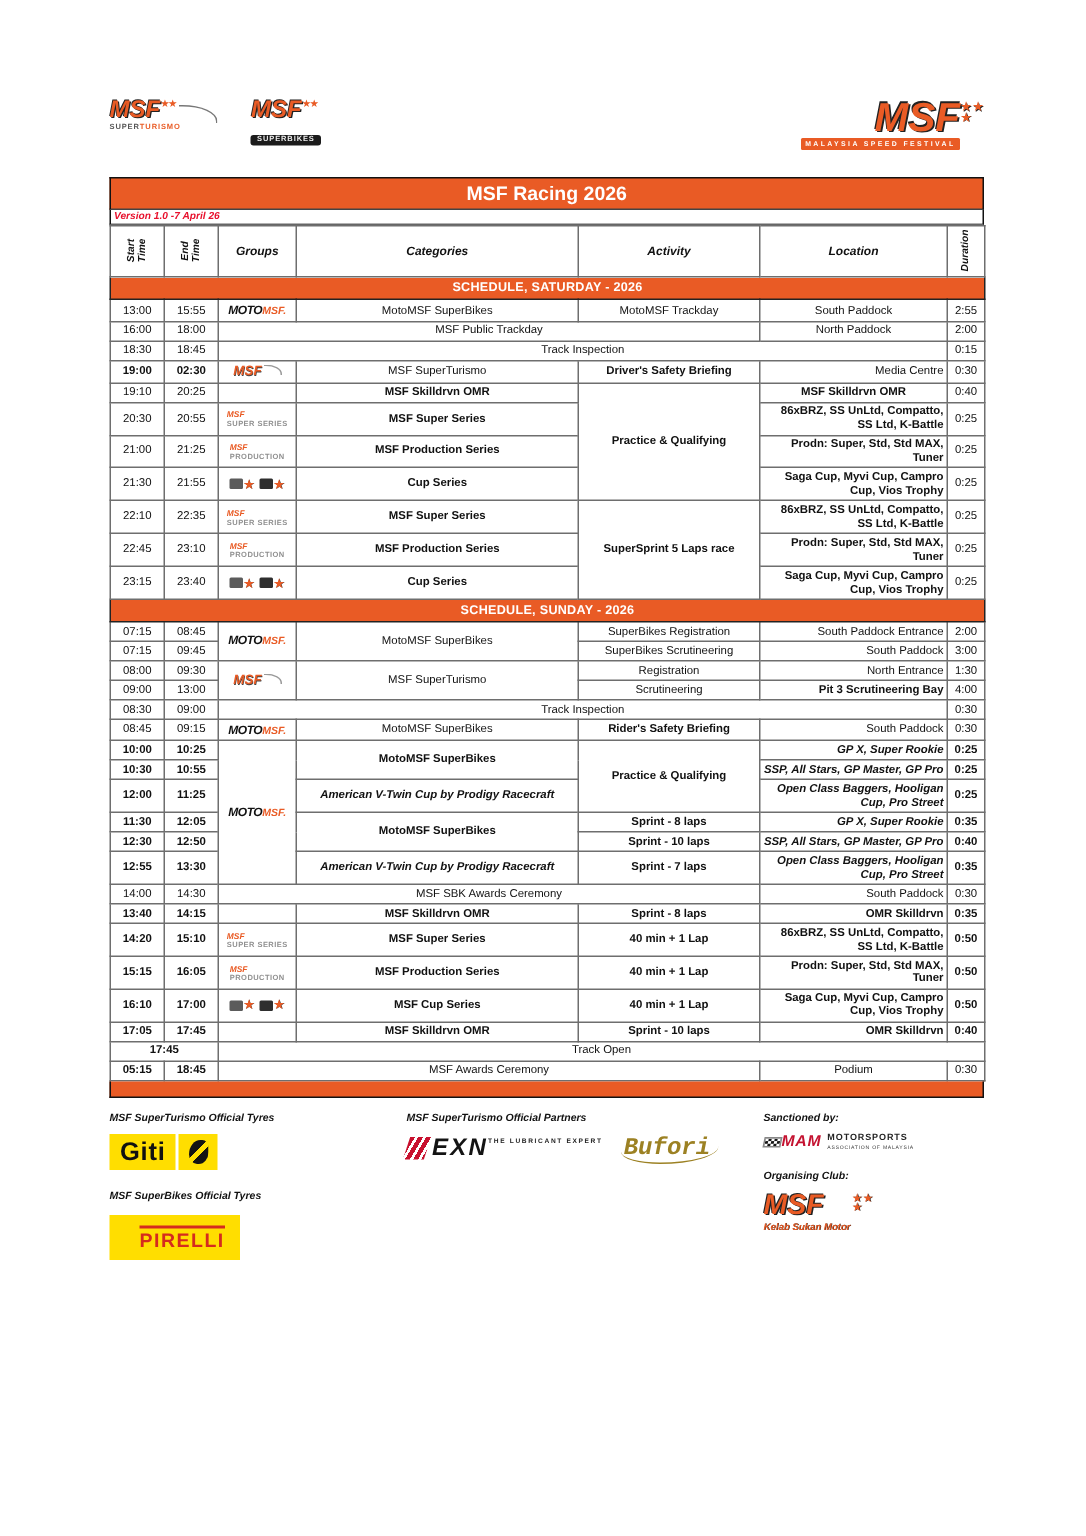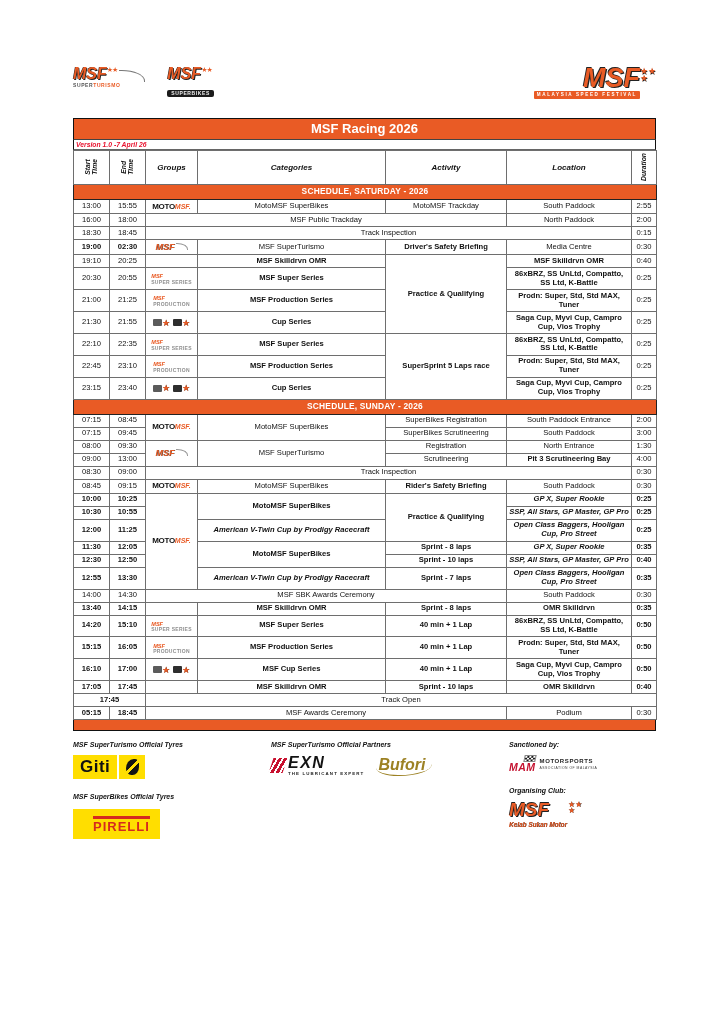--- a/index.html
+++ b/index.html
@@ -35,30 +35,30 @@
     padding:2px 0 3px;border:1.5px solid #111;border-bottom:1px solid #444}
   .version-row{color:var(--red);font-style:italic;font-weight:bold;font-size:6.8px;
     border:1.5px solid #111;border-top:none;border-bottom:1px solid #666;padding:1px 2px}
 
   
   table.sched{border-collapse:collapse;width:583px;border:1.5px solid #111;table-layout:fixed}
   .sched td,.sched th{border:1px solid #6e6e6e;font-size:7.6px;text-align:center;vertical-align:middle;
     padding:1.5px 2px;line-height:1.18;color:#111;height:13px;overflow:hidden}
   .sched .b{font-weight:bold}
   .sched .i{font-style:italic}
-  .sched .al{text-align:center}
+  .sched .al{text-align:right}
   .sched tr.thick td{border-top:1.6px solid #111}
   .colhead th{font-weight:bold;font-style:italic;font-size:8px;height:26px;background:#fff}
   .vert{writing-mode:vertical-rl;transform:rotate(180deg);display:inline-block;font-size:6.8px;line-height:1.1;white-space:pre-line}
   .secbar td{background:var(--orange);color:#fff;font-weight:bold;font-size:8.4px;height:15px;
     border:1px solid #222;letter-spacing:.2px}
   .bottom-bar{height:11px;background:var(--orange);border:1.5px solid #111;border-top:none}
 
   
-  .lg-moto b{color:#111;font-weight:900;font-size:8px;letter-spacing:-.3px}
+  .lg-moto b{color:#111;font-style:italic;font-weight:900;font-size:8px;letter-spacing:-.3px}
   .lg-moto i{color:var(--orange);font-weight:900;font-size:7px;font-style:italic}
   .lg-st em{color:var(--orange);font-weight:900;font-style:italic;font-size:9px;text-shadow:.4px .4px 0 #444}
   .lg-st u{display:inline-block;width:12px;height:7px;border:1px solid #999;border-left:none;border-bottom:none;
     border-radius:0 90% 0 0;margin-left:1px;text-decoration:none}
   .lg-two{display:inline-flex;flex-direction:column;line-height:1;align-items:flex-start}
   .lg-two .l1{color:var(--orange);font-weight:900;font-style:italic;font-size:5.6px}
   .lg-two .l2{color:#8f8f8f;font-weight:700;font-size:5px;letter-spacing:.3px}
   .lg-cup .emb{display:inline-block;width:9px;height:7px;background:#5b5b5b;border-radius:1px;vertical-align:middle}
   .lg-cup .e2{background:#2e2e2e;margin-left:3px}
   .lg-cup .st{color:var(--orange);font-size:9px;vertical-align:middle;text-shadow:.3px .3px 0 #333}
@@ -79,28 +79,28 @@
       linear-gradient(135deg,transparent 42%,var(--yellow) 42% 58%,transparent 58%),#131313;
       border-radius:65% 35% 55% 45%}
   .pirelli-logo{background:var(--yellow);display:inline-block;position:relative;padding:8px 10px 4px 20px;margin-top:2px}
   .pirelli-text{color:var(--pirelli);font-weight:800;font-size:13px;letter-spacing:1px}
   .pirelli-logo::before{content:"";position:absolute;top:7px;left:20px;right:10px;height:2.6px;background:var(--pirelli)}
 
   .partners{display:flex;align-items:center;gap:12px;margin-top:6px}
   .exn-logo{display:flex;align-items:center;gap:3px}
   .chev{display:inline-block;width:14px;height:15px;transform:skewX(-18deg);
     background:repeating-linear-gradient(105deg,var(--exnred) 0 3.2px,#fff 3.2px 5.2px)}
-  .exn-wrap{display:inline-flex;flex-direction:column;line-height:1}
+  .exn-wrap{display:inline-flex;flex-direction:row;line-height:1}
   .exn-text{font-size:16px;font-weight:900;font-style:italic;color:#131313;letter-spacing:1.5px}
   .exn-tag{font-size:4.4px;letter-spacing:1.1px;color:#222;font-weight:700;margin-top:1px}
-  .bufori-logo{font-family:Liberation Sans, sans-serif;font-style:italic;font-weight:bold;font-size:16px;
+  .bufori-logo{font-family:Liberation Mono, monospace;font-style:italic;font-weight:bold;font-size:16px;
     color:var(--gold);border-bottom:1.4px solid var(--gold);padding:0 6px 1px 2px;border-radius:0 0 60% 40%}
 
   .mam-logo{display:flex;align-items:center;gap:4px}
-  .mam-left{display:inline-flex;flex-direction:column;align-items:flex-end;line-height:1}
+  .mam-left{display:inline-flex;flex-direction:row;align-items:center;line-height:1}
   .flag{width:12px;height:7px;border:.5px solid #888;transform:skewX(-12deg);
     background:repeating-conic-gradient(#161616 0% 25%,#fff 0% 50%) 0 0/4px 3.5px}
   .mam-text{color:var(--mamred);font-weight:900;font-size:10.5px;letter-spacing:.5px;font-style:italic}
   .mam-right{display:inline-flex;flex-direction:column;line-height:1.2}
   .mam-right .m1{font-size:6px;font-weight:800;color:#242424;letter-spacing:.6px}
   .mam-right .m2{font-size:3.4px;color:#3c3c3c;letter-spacing:.5px}
 
   .msf-club-logo{position:relative;display:inline-block;padding-right:14px}
   .club-msf{color:var(--orange);font-weight:900;font-style:italic;font-size:19px;line-height:.9;
     text-shadow:1px 1px 0 #222,-0.6px -0.6px 0 #222}

